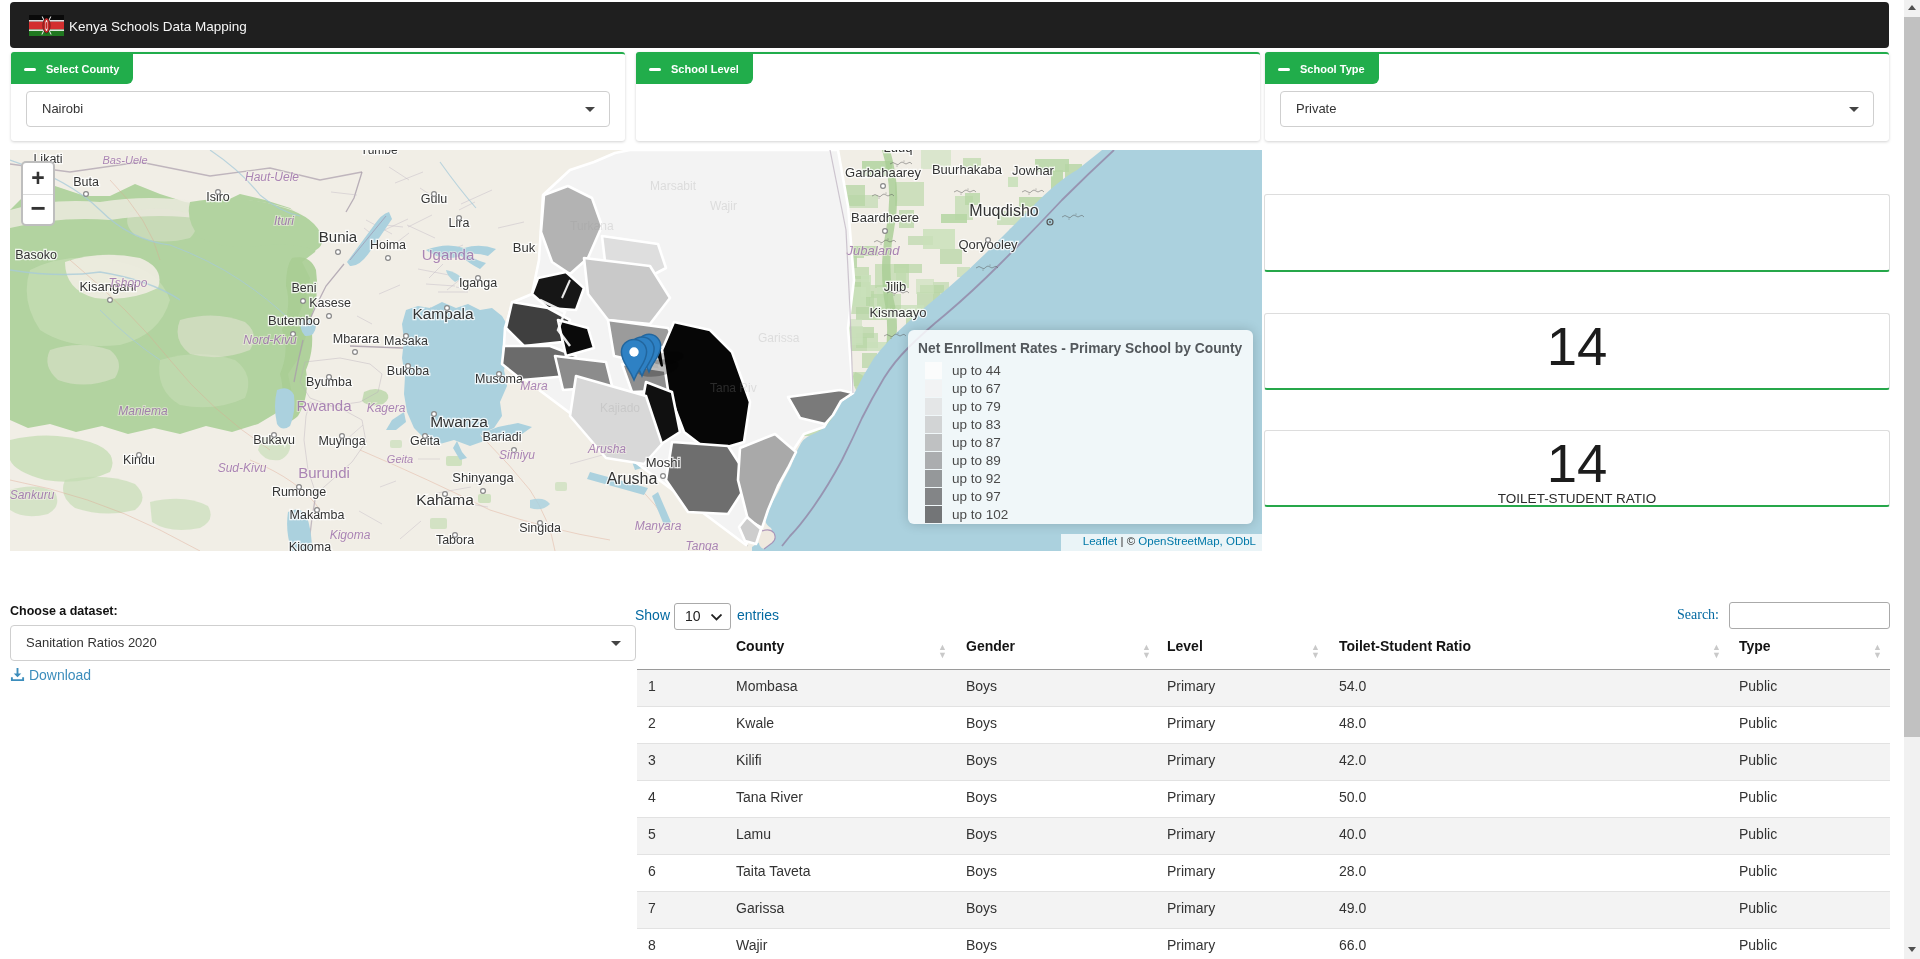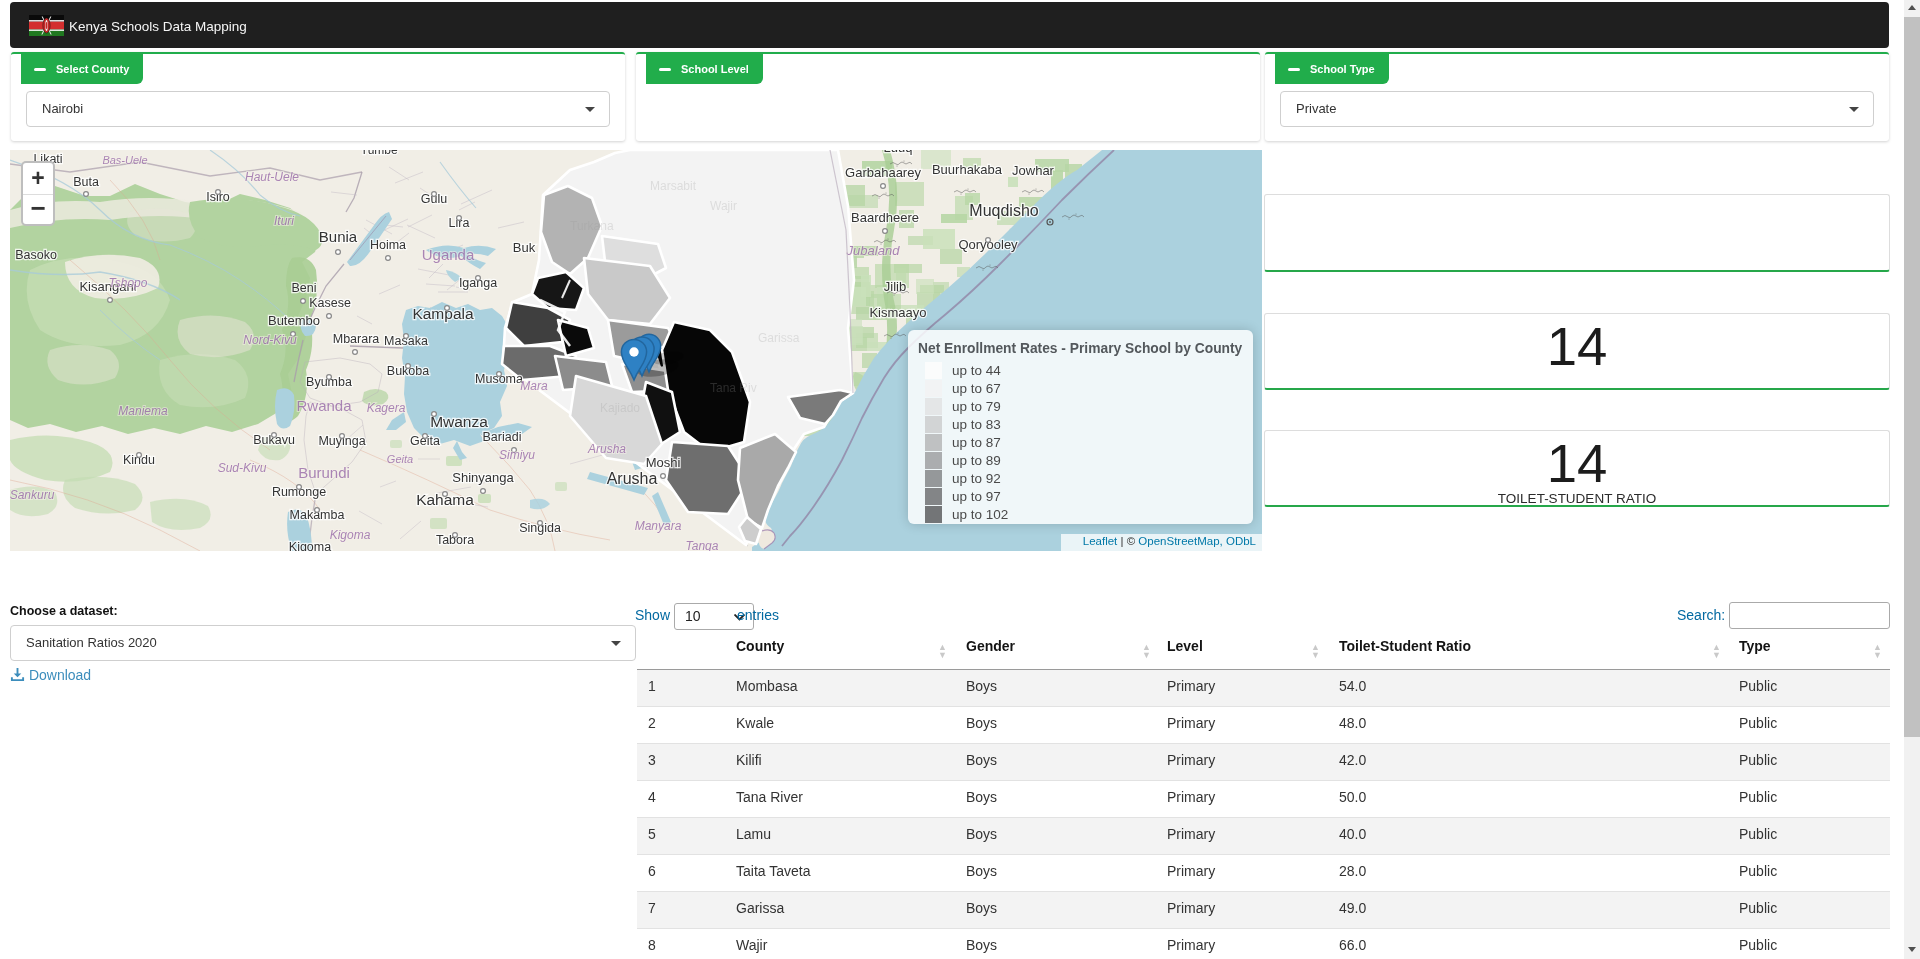--- a/index.html
+++ b/index.html
@@ -9,21 +9,21 @@
   
   #navbar { position:absolute; left:10px; top:2px; width:1879px; height:46px;
     background:#1f1f1f; border-radius:4px; }
   #navtitle { position:absolute; left:59px; top:17px; font-size:13.5px; color:#f5f5f5; }
   
   .panel { position:absolute; top:52px; height:89px; background:#fff;
     border-top:2px solid #21ad4b; border-radius:3px;
     box-shadow:0 1px 3px rgba(0,0,0,0.18); }
   .ptab { position:absolute; left:0; top:0; height:30px; background:#21ad4b;
     border-radius:0 0 6px 0; color:#fff; font-size:11px; font-weight:bold;
-    line-height:30px; white-space:nowrap; padding:0 14px 0 35px;margin-left:10px; }
+    line-height:30px; white-space:nowrap; padding:0 14px 0 35px; }
   .pminus { position:absolute; left:13px; top:13.5px; width:12px; height:3.5px;
     background:#fff; border-radius:2px; }
   .sel { position:absolute; height:36px; background:#fff; border:1px solid #cfcfcf;
     border-radius:4px; font-size:13px; color:#333; line-height:34px;
     padding-left:15px; }
   .caret { position:absolute; right:14px; top:15px; width:0; height:0;
     border-left:5px solid transparent; border-right:5px solid transparent;
     border-top:5px solid #444; }
   
   #map { position:absolute; left:10px; top:150px; width:1252px; height:401px;
@@ -47,25 +47,25 @@
     border:1px solid #ddd; border-bottom:2px solid #26a74a; border-radius:3px;
     text-align:center; }
   .cnum { position:absolute; left:0; top:1px; width:100%; font-size:54.5px; color:#1c1c1c; line-height:54px; }
   .clab { position:absolute; left:0; width:100%; font-size:13.5px; color:#2b2b2b; }
   
   #dslabel { position:absolute; left:10px; top:604px; font-size:12.5px; font-weight:bold; color:#111; }
   #dlwrap { position:absolute; left:10px; top:667px; font-size:14px; color:#3c8dbc; }
   
   .t15 { font-size:14px; color:#0369a1; }
   #tshow { position:absolute; left:635px; top:607px; }
-  #tsel10 { position:absolute; left:674px; top:603px; width:80px; height:27px;
+  #tsel10 { position:absolute; left:674px; top:603px; width:57px; height:27px;
     border:1px solid #aaa; border-radius:3px; font-size:14px; color:#222;
     line-height:25px; padding-left:10px; }
   #tentries { position:absolute; left:737px; top:607px; }
-  #tsearchlab { position:absolute; left:1677px; top:607px; }
+  #tsearchlab { position:absolute; left:1677px; top:607px;font-family:Liberation Serif, serif; }
   #tsearch { position:absolute; left:1729px; top:602px; width:161px; height:27px;
     border:1px solid #aaa; border-radius:3px; background:#fff; }
   table#dt { position:absolute; left:637px; top:633px; width:1253px;
     border-collapse:collapse; font-size:14px; color:#333; }
   #dt th { text-align:left; font-weight:bold; color:#141414; vertical-align:top;
     border-bottom:1px solid #9a9a9a; padding:5px 0 0 0; height:36px; position:relative; box-sizing:border-box; }
   #dt td { padding:8px 0 0 0; height:37px; box-sizing:border-box; vertical-align:top; border-top:1px solid #e2e2e2; }
   #dt td:first-child { padding-left:11px; }
   #dt tr.odd td { background:#f3f3f3; }
   .sorticon { position:absolute; top:10px; color:#c9c9c9; font-size:9px; line-height:8px; }

